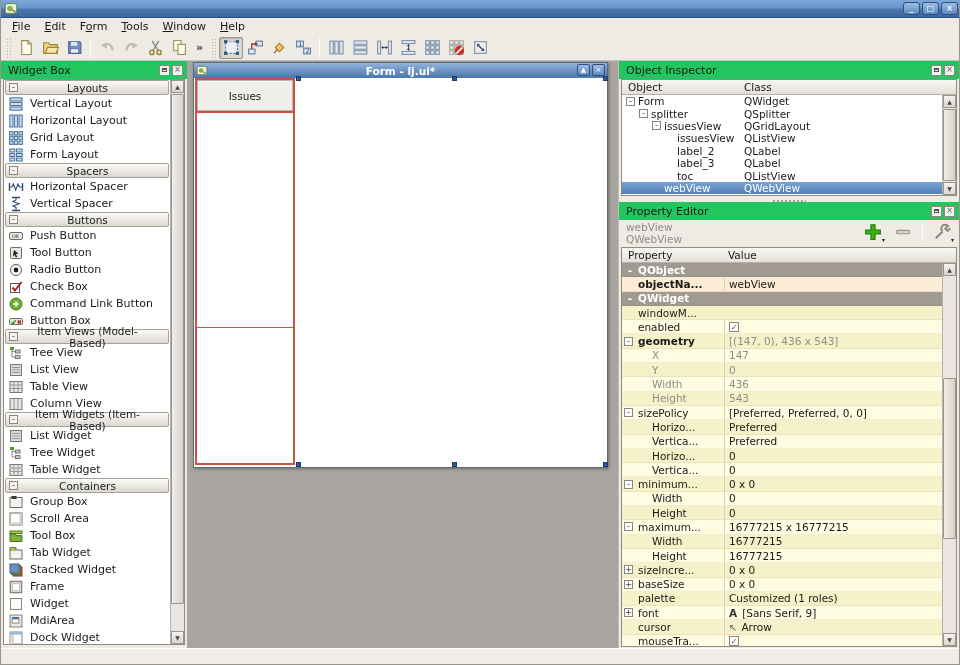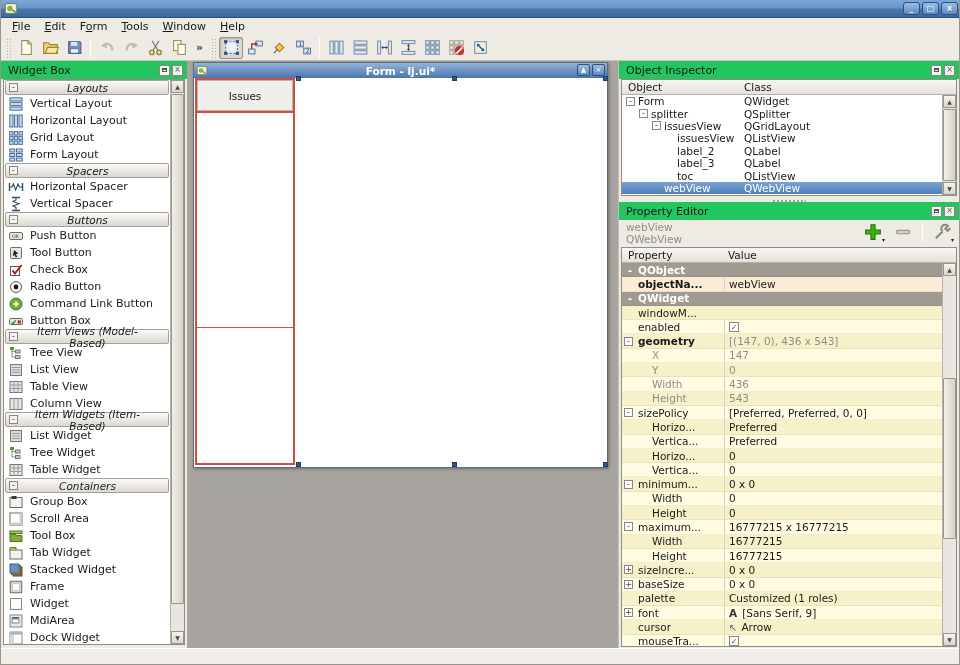--- a/index.html
+++ b/index.html
@@ -43,21 +43,21 @@
     display:flex; align-items:center; justify-content:center; font-size:8px; color:#555; line-height:1; }
   .restore-glyph { width:5px; height:4px; border:1px solid #555; border-top-width:2px; }
 
   
   .left-dock { position:absolute; left:0; top:0; width:186px; bottom:0; }
   .wb-panel { position:absolute; left:2px; right:2px; top:18px; bottom:3px; background:#fff; border:1px solid #918d85; overflow:hidden; }
   .wb-content { position:absolute; left:0; top:0; right:14px; }
   .wb-cat { height:15px; margin:0 1px; background:linear-gradient(180deg,#fbfaf8,#dcd8d1); border:1px solid #a5a19a; border-radius:2px;
     display:flex; align-items:center; font-size:10.5px; }
   .wb-cat .minus-box { width:9px; height:9px; border:1px solid #8a8680; background:#f5f3f0; margin:0 3px; font-size:8px; line-height:7px; text-align:center; color:#444; }
-  .wb-cat .cat-label { flex:1; text-align:center; margin-right:14px;font-style:italic; }
+  .wb-cat .cat-label { flex:1; text-align:center; margin-right:14px; }
   .wb-item { height:17px; display:flex; align-items:center; padding-left:4px; }
   .wb-item svg { width:16px; height:16px; margin-right:6px; }
   .wb-item .item-label { font-size:11px; }
 
   
   .vscroll { position:absolute; right:0; top:0; bottom:0; width:14px; background:#e9e6e1; border-left:1px solid #b6b2ab; }
   .sb-btn { position:absolute; left:0; right:0; height:13px; background:linear-gradient(180deg,#f6f4f1,#d9d5ce); border:1px solid #9a968e; text-align:center; font-size:6px; color:#4a4640; line-height:12px;}
   .sb-up { top:0; } .sb-down { bottom:0; }
   .sb-thumb { position:absolute; left:0; right:0; background:linear-gradient(90deg,#f1efeb,#d5d1c9); border:1px solid #9a968e; border-radius:1px; }
 
@@ -402,31 +402,31 @@
           </div>
           <div class="wb-item">
             <span><svg viewBox="0 0 16 16" xmlns="http://www.w3.org/2000/svg" style="width: 16px; height: 16px; margin-right: 6px; vertical-align: middle;">
                 <rect x="2.5" y="2.5" width="11" height="11" rx="1" fill="#e9e7e3" stroke="#6f6b64"></rect>
                 <path d="M6 5l4.5 3.8-2.7.3 1.5 2.7-1.5.8-1.4-2.8L4.6 11.6z" fill="#222"></path>
               </svg></span>
             <span class="item-label">Tool Button</span>
           </div>
           <div class="wb-item">
             <span><svg viewBox="0 0 16 16" xmlns="http://www.w3.org/2000/svg" style="width: 16px; height: 16px; margin-right: 6px; vertical-align: middle;">
+                <circle cx="8" cy="8" r="5.5" fill="#fff" stroke="#5a5650"></circle>
+                <circle cx="8" cy="8" r="2.4" fill="#1a1a1a"></circle>
+              </svg></span>
+            <span class="item-label">Radio Button</span>
+          </div>
+          <div class="wb-item">
+            <span><svg viewBox="0 0 16 16" xmlns="http://www.w3.org/2000/svg" style="width: 16px; height: 16px; margin-right: 6px; vertical-align: middle;">
                 <rect x="2.5" y="4.5" width="9" height="9" fill="#fff" stroke="#5a5650"></rect>
                 <path d="M4.5 8.5l2.5 3L13.5 3" fill="none" stroke="#b01f1f" stroke-width="2"></path>
               </svg></span>
             <span class="item-label">Check Box</span>
-          </div>
-          <div class="wb-item">
-            <span><svg viewBox="0 0 16 16" xmlns="http://www.w3.org/2000/svg" style="width: 16px; height: 16px; margin-right: 6px; vertical-align: middle;">
-                <circle cx="8" cy="8" r="5.5" fill="#fff" stroke="#5a5650"></circle>
-                <circle cx="8" cy="8" r="2.4" fill="#1a1a1a"></circle>
-              </svg></span>
-            <span class="item-label">Radio Button</span>
           </div>
           <div class="wb-item">
             <span><svg viewBox="0 0 16 16" xmlns="http://www.w3.org/2000/svg" style="width: 16px; height: 16px; margin-right: 6px; vertical-align: middle;">
                 <circle cx="8" cy="8" r="6" fill="#6fae2f" stroke="#477b16"></circle>
                 <path d="M5 8h4.4M7.4 5.6L9.8 8l-2.4 2.4" stroke="#fff" stroke-width="1.5" fill="none"></path>
               </svg></span>
             <span class="item-label">Command Link Button</span>
           </div>
           <div class="wb-item">
             <span><svg viewBox="0 0 16 16" xmlns="http://www.w3.org/2000/svg" style="width: 16px; height: 16px; margin-right: 6px; vertical-align: middle;">

